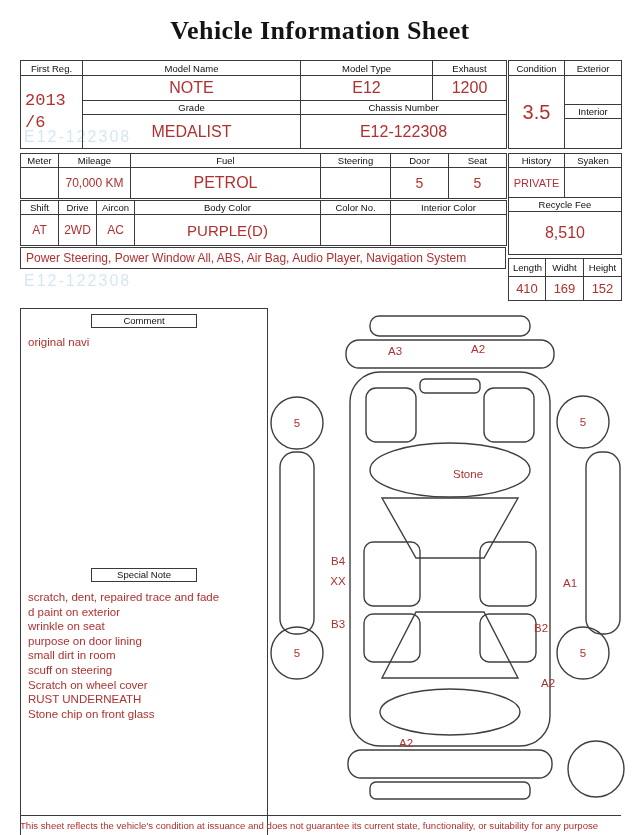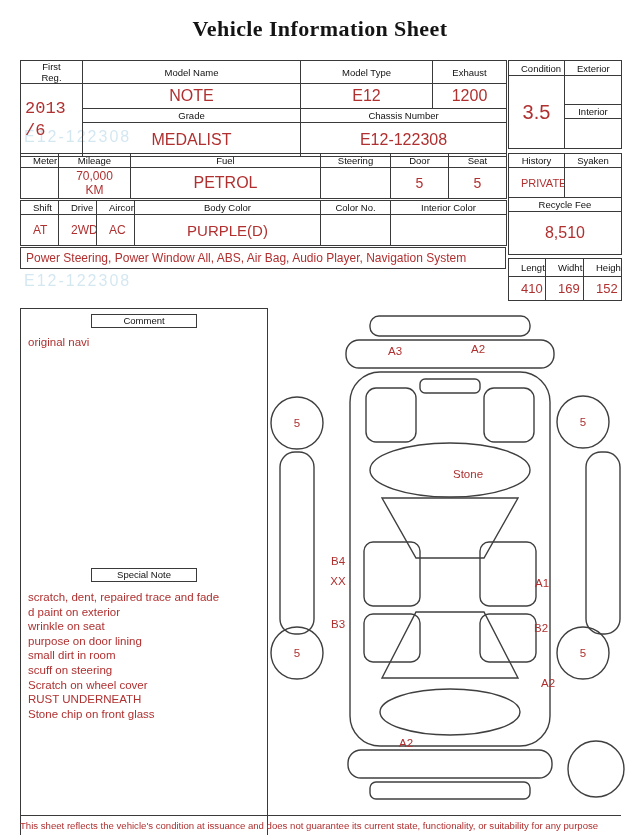--- a/index.html
+++ b/index.html
@@ -1,22 +1,22 @@
 <!DOCTYPE html>
 <html><head>
 <meta charset="utf-8">
 <style>
   :root{ --red:#b03030; --bd:#3a3a3a; }
   *{ margin:0; padding:0; box-sizing:border-box; }
   html,body{ background:#fff; }
   body{ width:640px; height:835px; position:relative; font-family:"Liberation Sans",sans-serif; color:#111; overflow:hidden; }
   .title{ position:absolute; top:16px; left:0; width:100%; text-align:center;
-          font-family:"Liberation Serif",serif; font-size:22px; font-weight:600; color:#141414; letter-spacing:.4px; }
+          font-family:"Liberation Serif",serif; font-size:26px; font-weight:600; color:#141414; letter-spacing:.4px; }
   table{ border-collapse:collapse; table-layout:fixed; position:absolute; background:transparent; }
-  td{ border:1px solid var(--bd); padding:0 12px; text-align:center; vertical-align:middle; overflow:hidden; }
+  td{ border:1px solid var(--bd); padding:0 4px; text-align:center; vertical-align:middle; overflow:hidden; }
   .lbl{ font-size:9.5px; color:#101010; }
   .val{ color:var(--red); }
   .h14{height:14px}.h15{height:15px}.h18{height:18px}.h21{height:21px}.h24{height:24px}
   .h25{height:25px}.h29{height:29px}.h30{height:30px}.h31{height:31px}.h34{height:34px}.h43{height:43px}
   .v11{font-size:11px}.v12{font-size:12px}.v13{font-size:13px}.v14{font-size:14px}.v15{font-size:15px}.v16{font-size:16px}.v20{font-size:20px}
   .firstreg{ font-size:17px; text-align:left; padding-left:4px; white-space:pre-line; line-height:1.3;font-family:Liberation Mono, monospace; }
   .leftalign{ text-align:left; padding-left:5px; }
   .panel{ position:absolute; left:20px; top:308px; width:248px; height:584px; border:1px solid var(--bd); }
   .panel-header{ position:absolute; left:50%; transform:translateX(-50%); width:106px; height:14px;
                  border:1px solid var(--bd); font-size:9.5px; line-height:12px; text-align:center; background:#fff; }
@@ -250,21 +250,21 @@
   <div class="label-layer">
       <div class="dlabel" style="left: 27px; top: 113px;">5</div>
       <div class="dlabel" style="left: 313px; top: 112px;">5</div>
       <div class="dlabel" style="left: 27px; top: 343px;">5</div>
       <div class="dlabel" style="left: 313px; top: 343px;">5</div>
       <div class="dlabel" style="left: 125px; top: 41px; text-align: center;">A3</div>
       <div class="dlabel" style="left: 208px; top: 39px;">A2</div>
       <div class="dlabel" style="left: 198px; top: 164px;">Stone</div>
       <div class="dlabel" style="left: 68px; top: 251px;">B4</div>
       <div class="dlabel" style="left: 68px; top: 271px;">XX</div>
-      <div class="dlabel" style="left: 272px; top: 273px;">A1</div>
+      <div class="dlabel" style="left: 300px; top: 273px;">A1</div>
       <div class="dlabel" style="left: 68px; top: 314px;">B3</div>
       <div class="dlabel" style="left: 271px; top: 318px;">B2</div>
       <div class="dlabel" style="left: 278px; top: 373px;">A2</div>
       <div class="dlabel" style="left: 136px; top: 433px;">A2</div>
     </div>
 </div>
 
 <div class="footer">This sheet reflects the vehicle's condition at issuance and does not guarantee its current state, functionality, or suitability for any purpose</div>
 
 </body></html>

